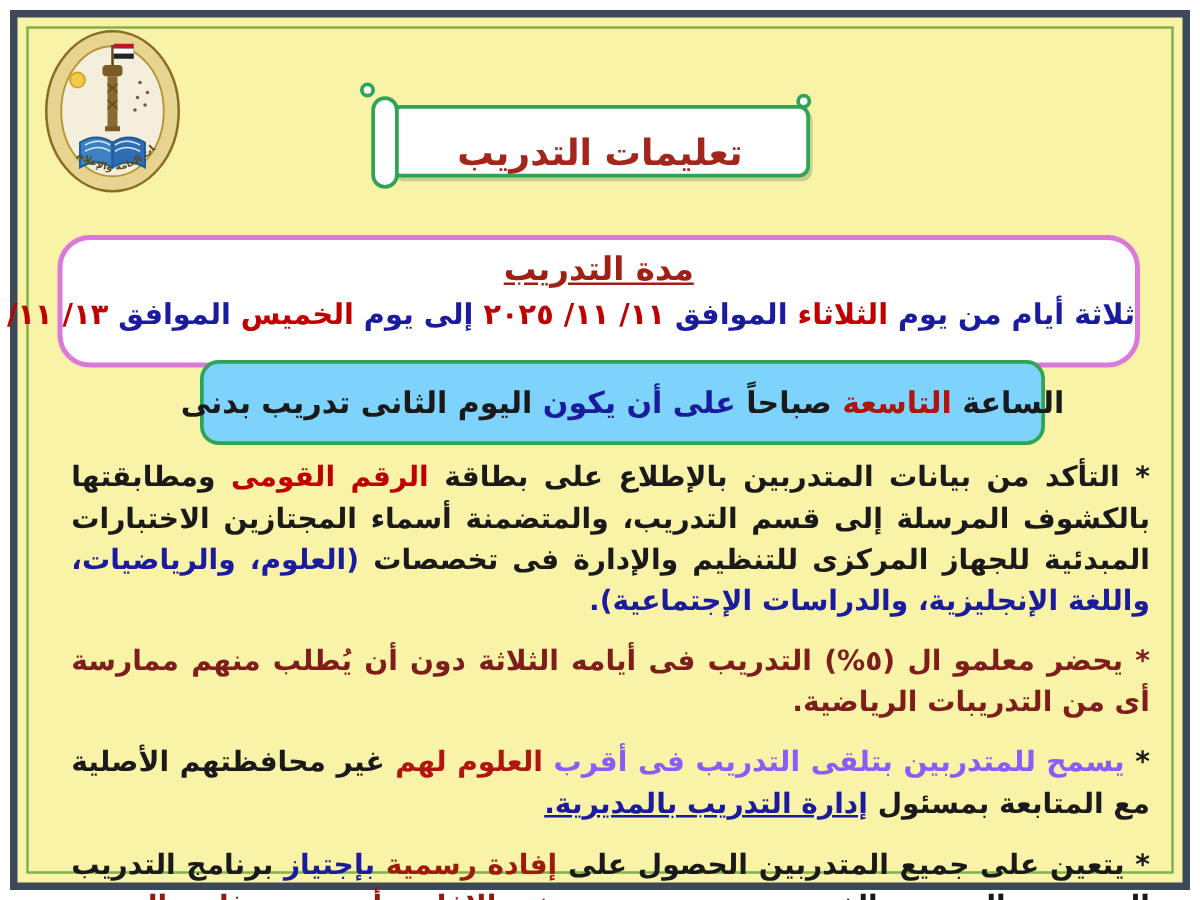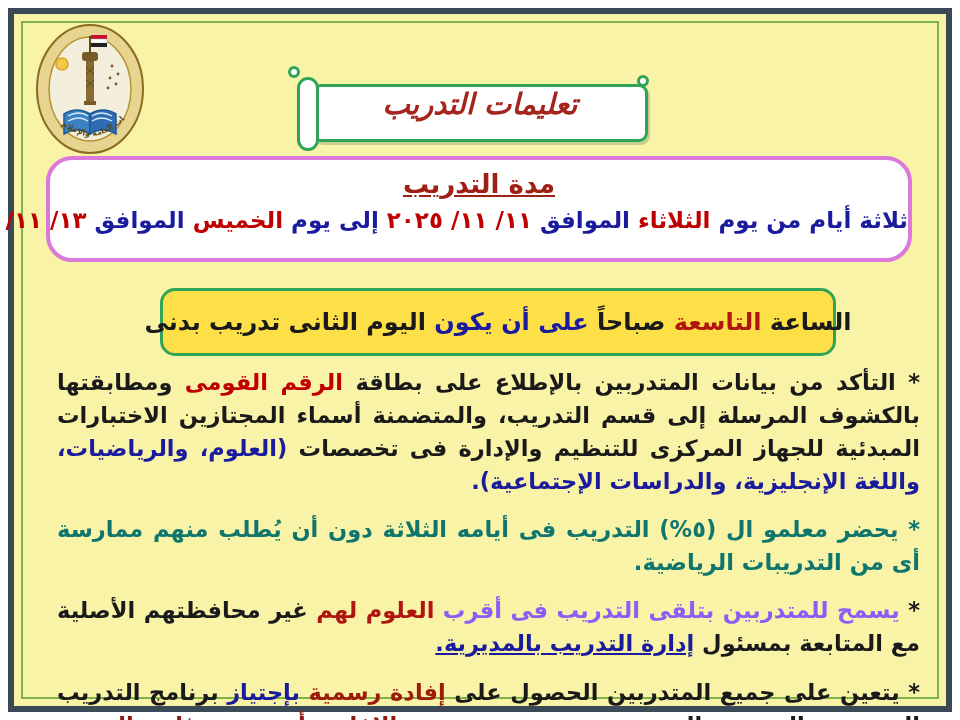--- a/index.html
+++ b/index.html
@@ -17,49 +17,48 @@
   
   .logo{position:absolute;left:20px;top:8px;width:112px;height:134px;}
   .header-title{
     position:absolute;top:16px;left:140px;right:16px;text-align:center;
     font-size:29px;font-weight:bold;color:#101010;direction:rtl;
   }
   
   .banner{position:absolute;top:70px;left:50%;transform:translateX(-50%);width:336px;height:58px;}
   .banner-main{
     position:absolute;inset:0;background:#ffffff;border:3px solid #2FA457;
-    border-radius:9px;display:flex;align-items:flex-start;justify-content:center;
+    border-radius:9px;display:flex;align-items:flex-end;justify-content:center;
     box-shadow:2px 3px 0 rgba(60,90,60,.25);
-    font-style:italic;
   }
   .banner-text{font-size:29px;font-weight:bold;color:#A3251B;direction:rtl;}
   .scroll-roll{
     position:absolute;left:-15px;top:-7px;width:22px;height:74px;background:#fff;
     border:3px solid #2FA457;border-radius:11px;box-sizing:border-box;
   }
   .scroll-knob{
     position:absolute;width:12px;height:12px;background:#fff;border:3px solid #2FA457;
     border-radius:50%;box-sizing:border-box;
   }
   .knob-tl{left:-12px;top:-14px;}
   .knob-tr{right:-4px;top:-12px;}
   
   .duration{
-    position:absolute;top:142px;left:32px;right:34px;height:106px;background:#fff;
+    position:absolute;top:174px;left:32px;right:34px;height:106px;background:#fff;
     border:4px solid #DB79DB;border-radius:26px;text-align:center;padding-top:9px;
     box-sizing:border-box;
   }
   .duration-title{
     font-size:26px;font-weight:bold;color:#A02015;text-decoration:underline;
     direction:rtl;display:inline-block;
   }
   .duration-line{font-size:23px;font-weight:bold;margin-top:8px;direction:rtl;white-space:nowrap;}
   
   .timebox{
-    position:absolute;top:274px;left:146px;width:676px;height:68px;background:#fde047;
+    position:absolute;top:274px;left:146px;width:676px;height:68px;background:#7dd3fc;
     border:3px solid #2FA457;border-radius:15px;display:flex;align-items:center;
     justify-content:center;box-sizing:border-box;
   }
   .timebox-line{font-size:24px;font-weight:bold;direction:rtl;white-space:nowrap;}
   
   .bullets{
     position:absolute;top:352px;left:26px;right:26px;bottom:12px;direction:rtl;
     font-size:22.5px;font-weight:bold;line-height:1.47;color:#1A1A1A;
   }
   .bullets p{margin:0 0 15px 17px;text-align:justify;text-align-last:right;}
@@ -131,17 +130,17 @@
     <span class="duration-title">مدة التدريب</span>
     <div class="duration-line"><span style="color: rgb(27, 27, 158);">ثلاثة أيام من يوم </span><span style="color: rgb(192, 0, 0);">الثلاثاء</span><span style="color: rgb(27, 27, 158);"> الموافق </span><span style="color: rgb(192, 0, 0);">١١/ ١١/ ٢٠٢٥</span><span style="color: rgb(27, 27, 158);">  إلى يوم </span><span style="color: rgb(192, 0, 0);">الخميس</span><span style="color: rgb(27, 27, 158);"> الموافق </span><span style="color: rgb(192, 0, 0);">١٣/ ١١/ ٢٠٢٥</span></div>
   </div>
 
   <div class="timebox">
     <div class="timebox-line"><span style="color: rgb(26, 26, 26);">الساعة </span><span style="color: rgb(176, 21, 16);">التاسعة</span><span style="color: rgb(26, 26, 26);"> صباحاً </span><span style="color: rgb(27, 27, 158);">على أن يكون</span><span style="color: rgb(26, 26, 26);"> اليوم الثانى تدريب بدنى</span></div>
   </div>
 
   <div class="bullets">
     <p><span style="color: rgb(26, 26, 26);">* التأكد من بيانات المتدربين بالإطلاع على بطاقة </span><span style="color: rgb(192, 0, 0);">الرقم القومى</span><span style="color: rgb(26, 26, 26);"> ومطابقتها بالكشوف المرسلة إلى قسم التدريب، والمتضمنة أسماء المجتازين الاختبارات المبدئية للجهاز المركزى للتنظيم والإدارة فى تخصصات </span><span style="color: rgb(27, 27, 158);">(العلوم، والرياضيات، واللغة الإنجليزية، والدراسات الإجتماعية).</span></p>
-    <p><span style="color: #0f766e;">* يحضر معلمو ال (٥%) التدريب فى أيامه الثلاثة دون أن يُطلب منهم ممارسة أى من التدريبات الرياضية.</span></p>
+    <p><span style="color: #7f1d1d;">* يحضر معلمو ال (٥%) التدريب فى أيامه الثلاثة دون أن يُطلب منهم ممارسة أى من التدريبات الرياضية.</span></p>
     <p><span style="color: rgb(26, 26, 26);">* </span><span style="color: #8b5cf6;">يسمح للمتدربين بتلقى التدريب فى أقرب </span><span style="color: rgb(176, 21, 16);">العلوم لهم</span><span style="color: rgb(26, 26, 26);"> غير محافظتهم الأصلية مع المتابعة بمسئول </span><span style="color: rgb(27, 27, 158); text-decoration: underline;">إدارة التدريب بالمديرية.</span></p>
     <p><span style="color: rgb(26, 26, 26);">* يتعين على جميع المتدربين الحصول على </span><span style="color: rgb(158, 26, 10);">إفادة رسمية</span><span style="color: rgb(26, 26, 26);"> </span><span style="color: rgb(27, 27, 158);">بإجتياز</span><span style="color: rgb(26, 26, 26);"> برنامج التدريب التربوى والبدنى والذهنى ، </span><span style="color: rgb(142, 26, 16);">حيث تعد هذه الإفادة أحد مسوغات التعيين الأساسية.</span></p>
   </div>
 </div>
 
 </body></html>

